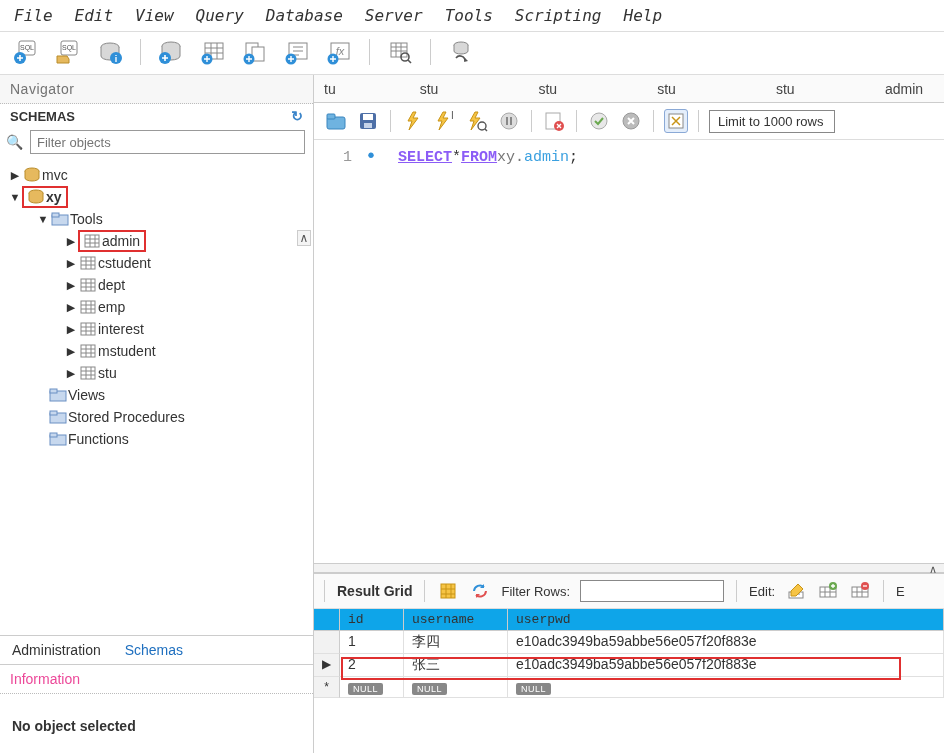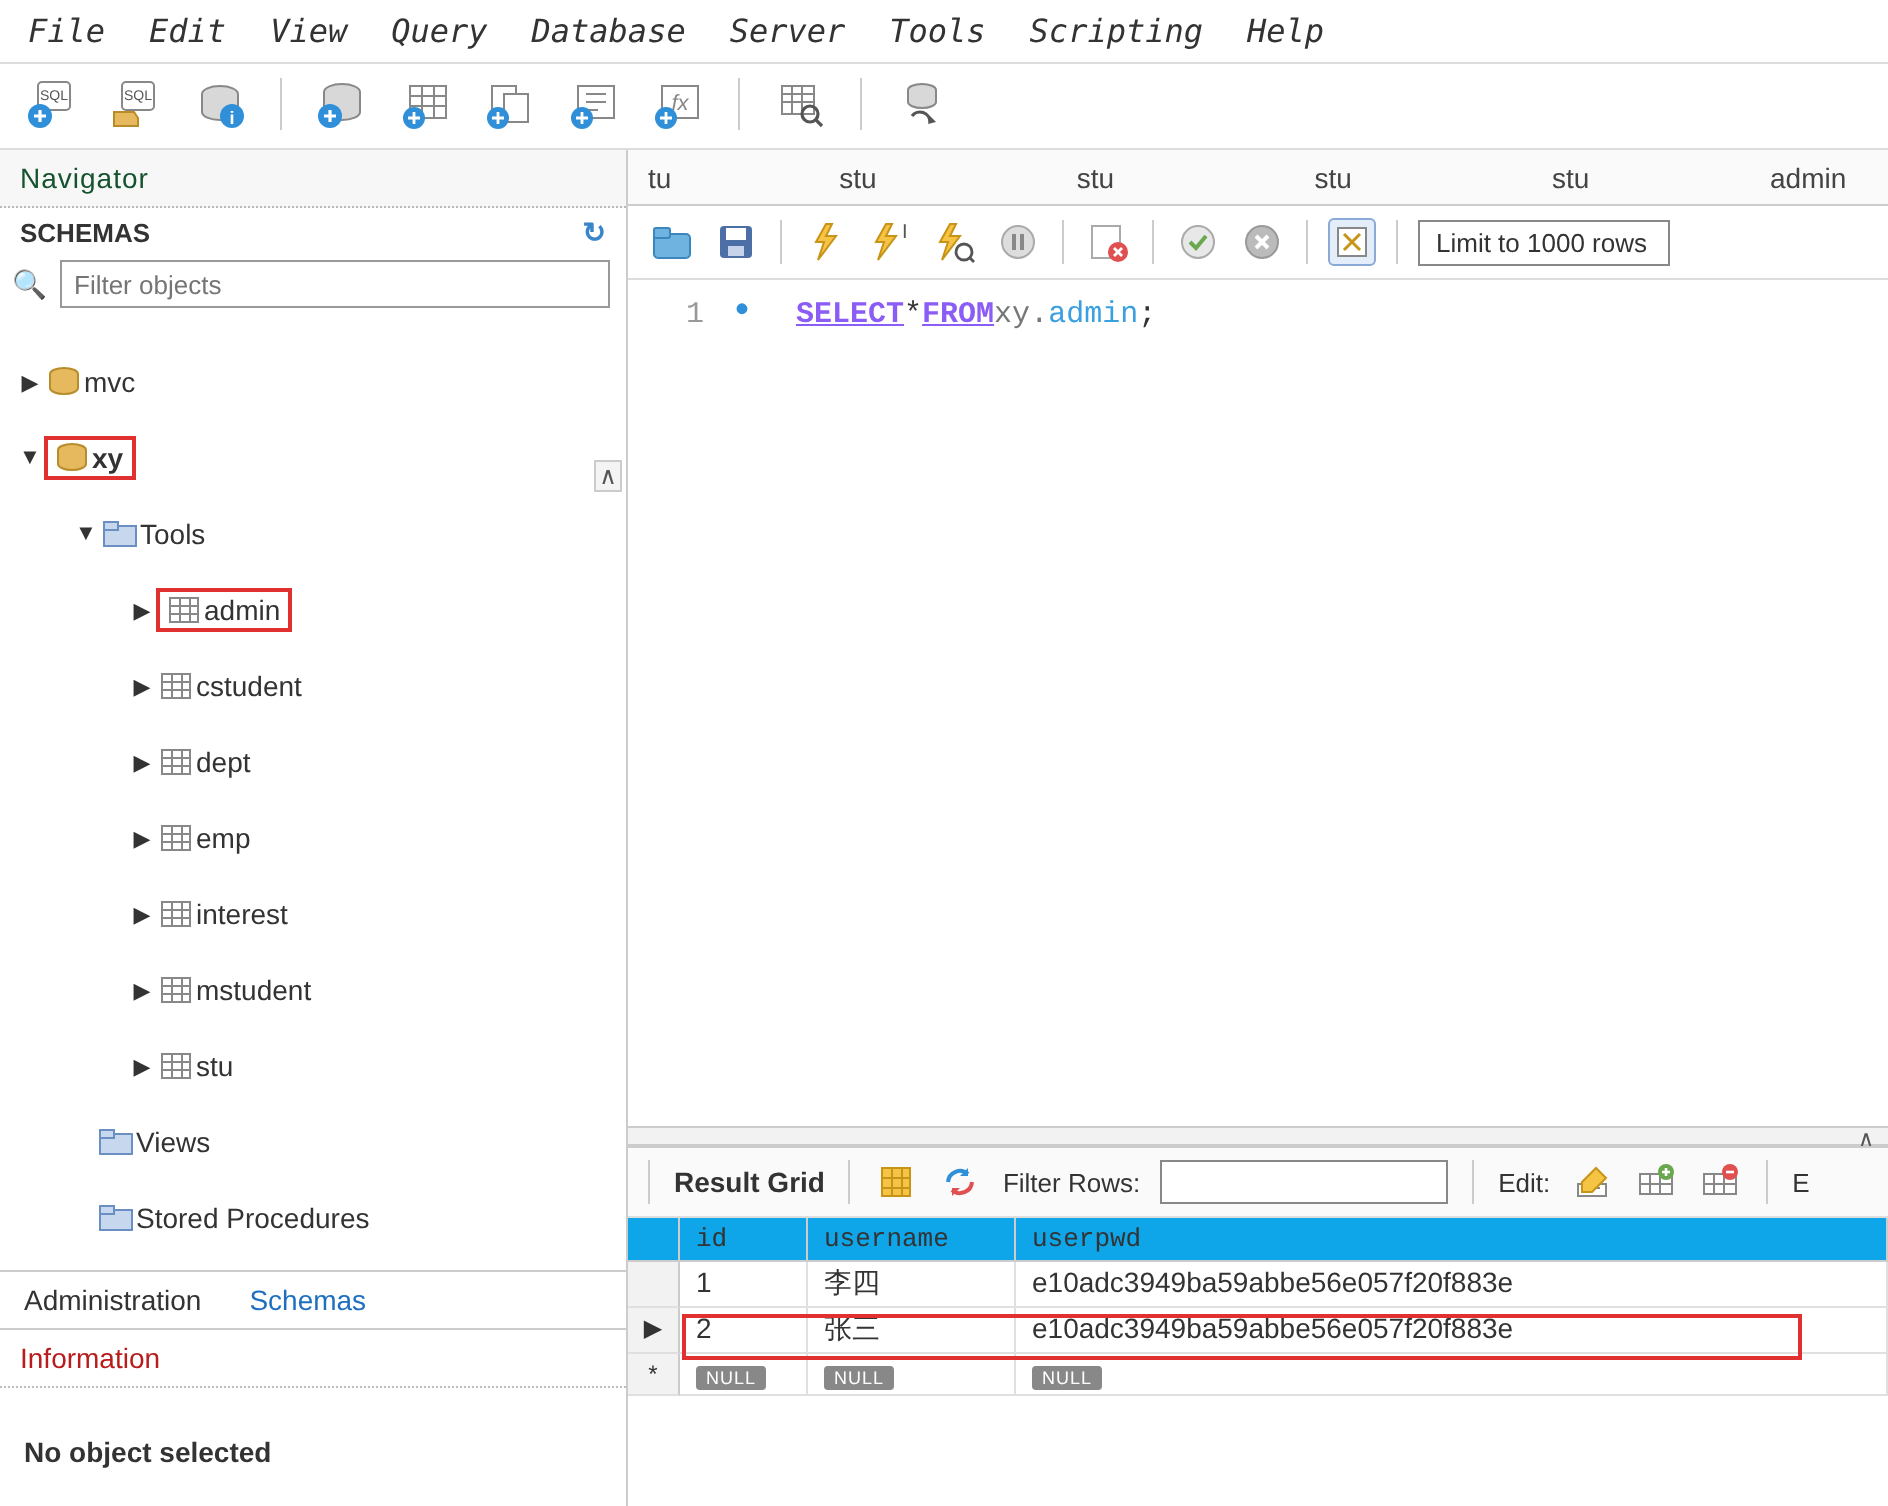--- a/index.html
+++ b/index.html
@@ -46,21 +46,21 @@
   
   .sidebar {
     width: 314px;
     border-right: 1px solid #ccc;
     display: flex;
     flex-direction: column;
     background: #fff;
   }
   .nav-title {
     padding: 6px 10px;
-    color: #14532d;
+    color: #737373;
     font-size: 14px;
     background: #f7f7f7;
     border-bottom: 1px dotted #bbb;
     letter-spacing: 0.5px;
   }
   .schemas-hdr {
     display: flex;
     justify-content: space-between;
     align-items: center;
     padding: 4px 10px 2px;
@@ -81,21 +81,20 @@
     overflow: hidden;
     padding: 4px 6px 4px 4px;
     position: relative;
   }
   .tree-row {
     display: flex; align-items: center;
     height: 22px;
     font-size: 14px;
     white-space: nowrap;
     position: relative;
-    margin-top: 16px;
   }
   .tri {
     width: 14px;
     text-align: center;
     font-size: 11px;
     color: #333;
     cursor: pointer;
     user-select: none;
   }
   .tri.down::before { content: "▼"; }
@@ -122,21 +121,21 @@
     border-bottom: 1px solid #ccc;
     font-size: 14px;
   }
   .side-tab {
     padding: 6px 12px;
     cursor: pointer;
   }
   .side-tab.active { color: #1e6fbf; }
   .info-title {
     padding: 6px 10px;
-    color: #b91c1c;
+    color: #ec4899;
     font-size: 14px;
     border-bottom: 1px dotted #bbb;
   }
   .info-body {
     padding: 24px 12px;
     font-weight: bold;
     font-size: 14px;
   }
   
   .main {

